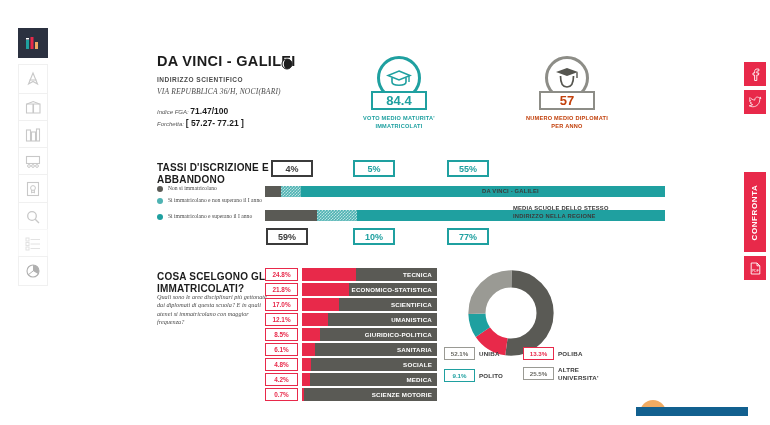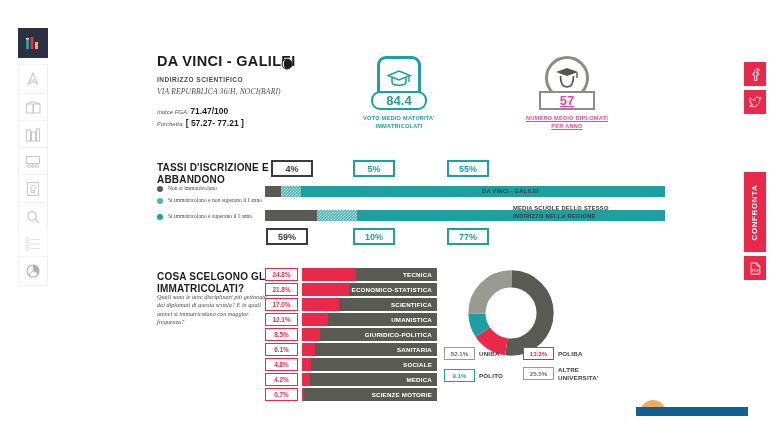--- a/index.html
+++ b/index.html
@@ -74,26 +74,26 @@
   .kpi .val {
     margin:-9px auto 0; width:56px; height:19px;
     border:2px solid #999; background:#fff;
     font-size:13px; font-weight:bold; color:#444;
     display:flex; align-items:center; justify-content:center; position:relative; z-index:3;
   }
   .kpi .cap {
     margin-top:4px; font-size:5.6px; font-weight:bold;
     line-height:1.45; letter-spacing:.25px;
   }
-  .kpi.teal .ring, .kpi.teal .val { border-color:#1fa0a0;border-radius:9px; }
+  .kpi.teal .ring, .kpi.teal .val { border-color:#1fa0a0; }
   .kpi.teal .val, .kpi.teal .cap { color:#1fa0a0; }
   .kpi.red .ring, .kpi.red .val { border-color:#e8294a; }
   .kpi.red .val, .kpi.red .cap { color:#e8294a; }
   .kpi.gray .ring, .kpi.gray .val { border-color:#8d8d87; }
-  .kpi.gray .val, .kpi.gray .cap { color:#ec4899;text-decoration:underline; }
+  .kpi.gray .val, .kpi.gray .cap { color:#c2410c; }
 
   
   .sec-h {
     position:absolute; left:157px; font-size:10px; font-weight:bold;
     color:#1c1c1c; line-height:1.2; letter-spacing:.2px; width:115px;
   }
   .sec-sub {
     position:absolute; left:157px; width:115px;
     font-family:"Liberation Serif", serif; font-style:italic;
     font-size:6.2px; color:#4a4a4a; line-height:1.35;

